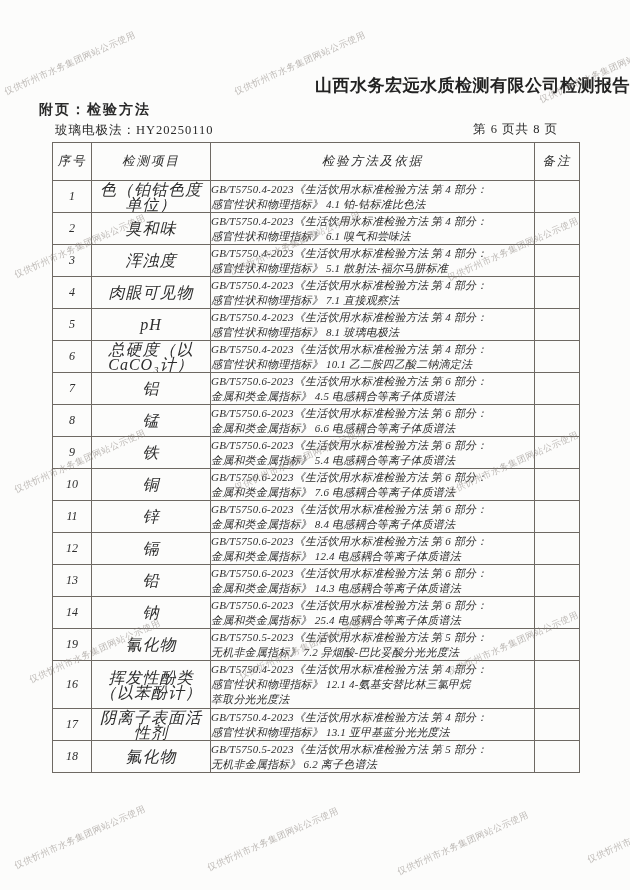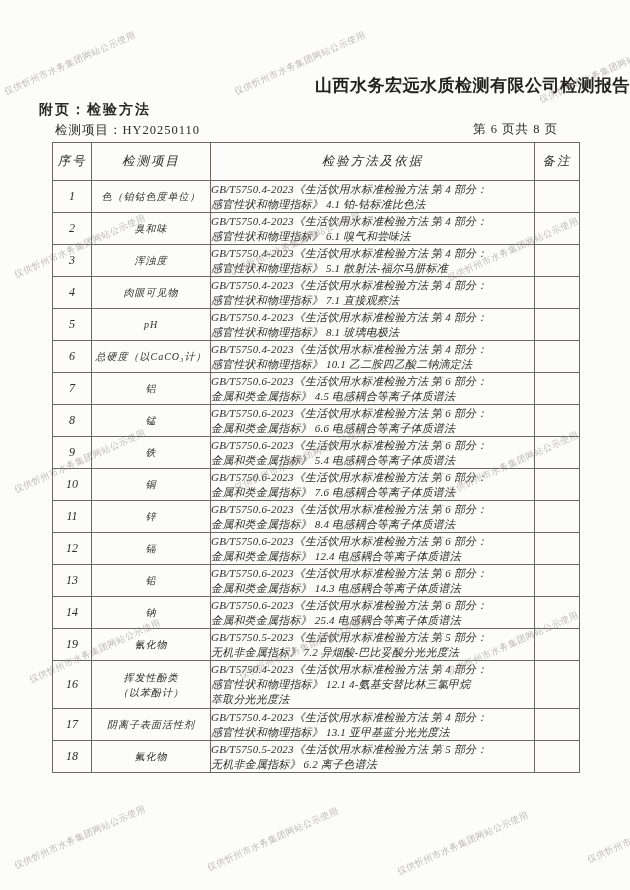--- a/index.html
+++ b/index.html
@@ -39,21 +39,21 @@
     overflow:hidden;
   }
   table.methods th{
     height:37px;font-weight:normal;font-size:12.5px;
     letter-spacing:2px;text-align:center;color:#2d2d2d;
   }
   table.methods tr.row{height:32px;}
   table.methods tr.row.tall{height:48px;}
   td.no-cell{text-align:center;font-size:12px;color:#2d2d2d;}
   td.item-cell{
-    text-align:center;font-size:10px;letter-spacing:1px;
+    text-align:center;font-size:16px;letter-spacing:1px;
     white-space:pre-line;line-height:15px;color:#2d2d2d;
   }
   td.method-cell{
     font-size:11px;line-height:15px;padding:1px 4px 1px 6px;
     white-space:pre-line;letter-spacing:0.2px;text-align:left;color:#2d2d2d;
   }
   td.remark-cell{font-size:11px;}
   .wm-layer{
     position:absolute;left:0;top:0;width:100%;height:100%;
     pointer-events:none;z-index:5;
@@ -68,21 +68,21 @@
 </style>
 </head>
 <body>
 
 <div class="sheet">
 
   <div class="page-title">山西水务宏远水质检测有限公司检测报告</div>
 
   <div class="subtitle">附页：检验方法</div>
 
-  <div class="report-line"><span>检测项目：</span><span>HY20250110</span></div>
+  <div class="report-line"><span>玻璃电极法：</span><span>HY20250110</span></div>
 
   <div class="page-indicator">第 6 页共 8 页</div>
 
   <table class="methods">
     <colgroup>
       <col class="c-no">
         <col class="c-item">
         <col class="c-method">
         <col class="c-remark">
     </colgroup>

